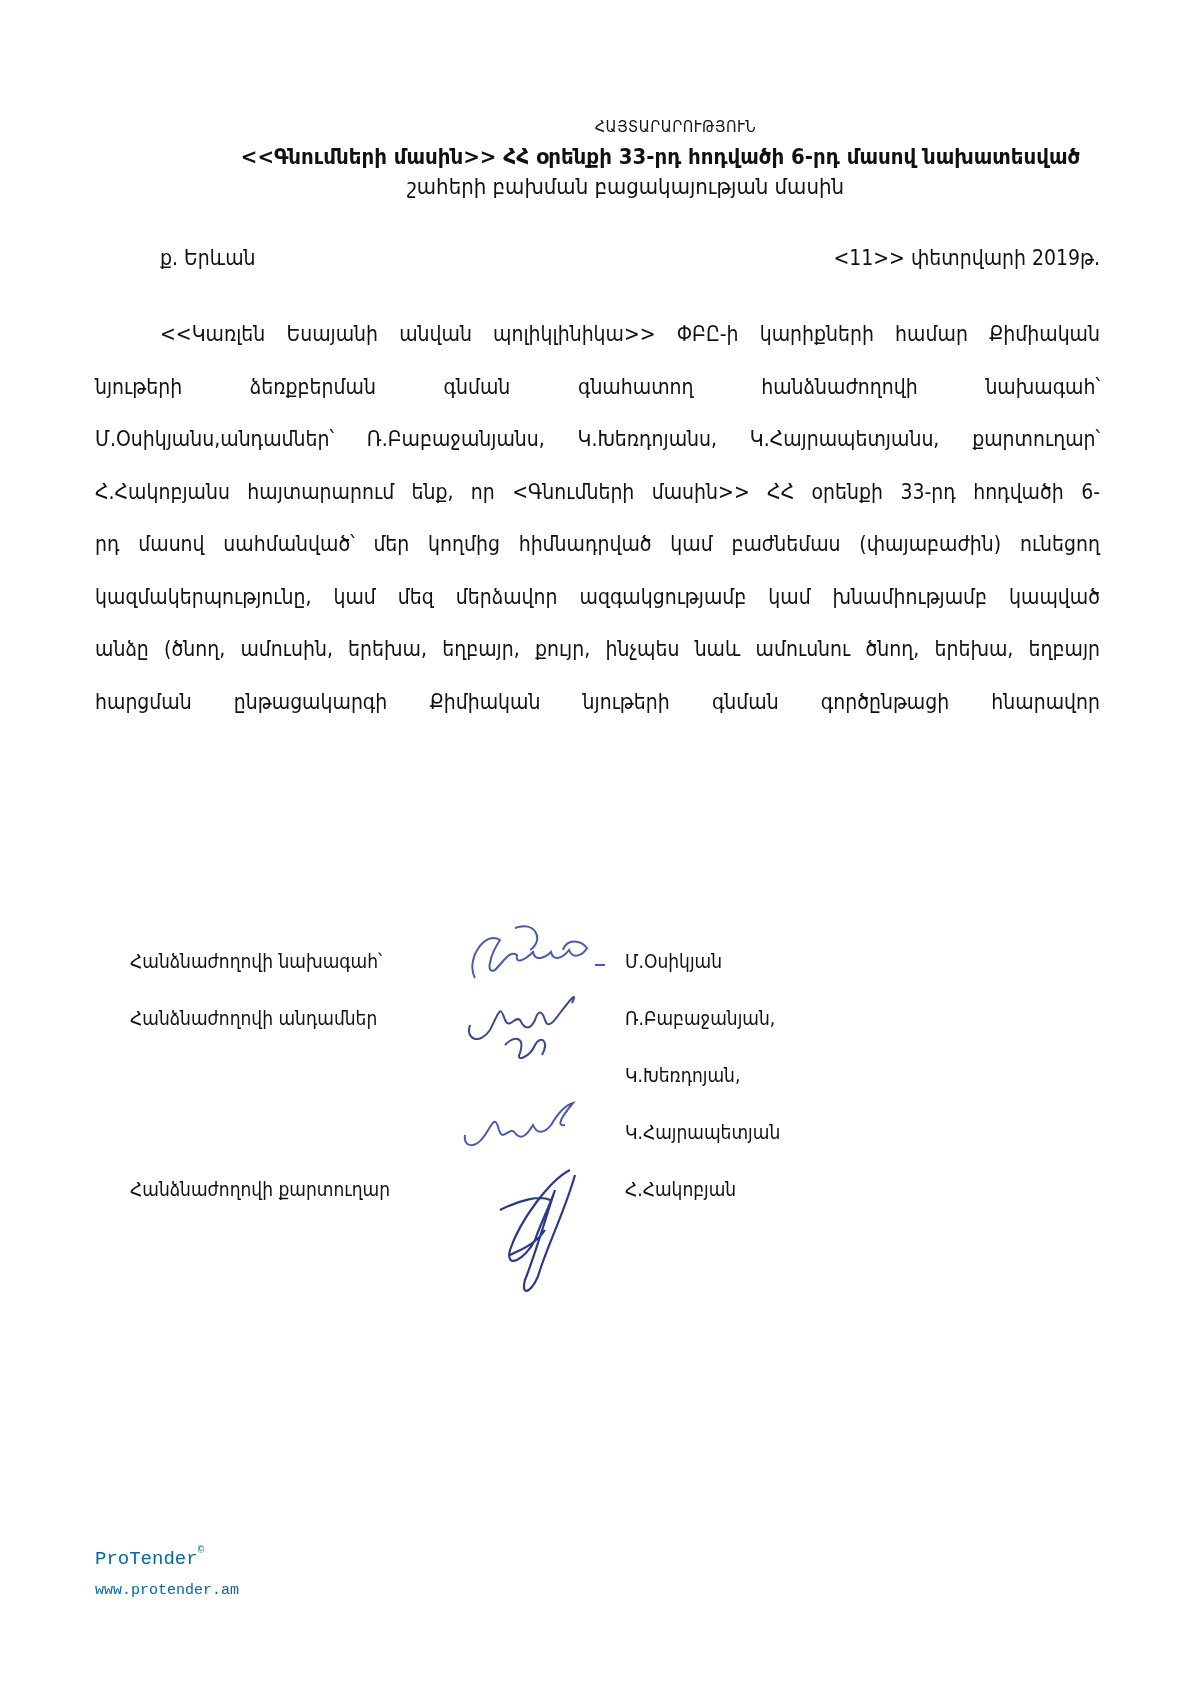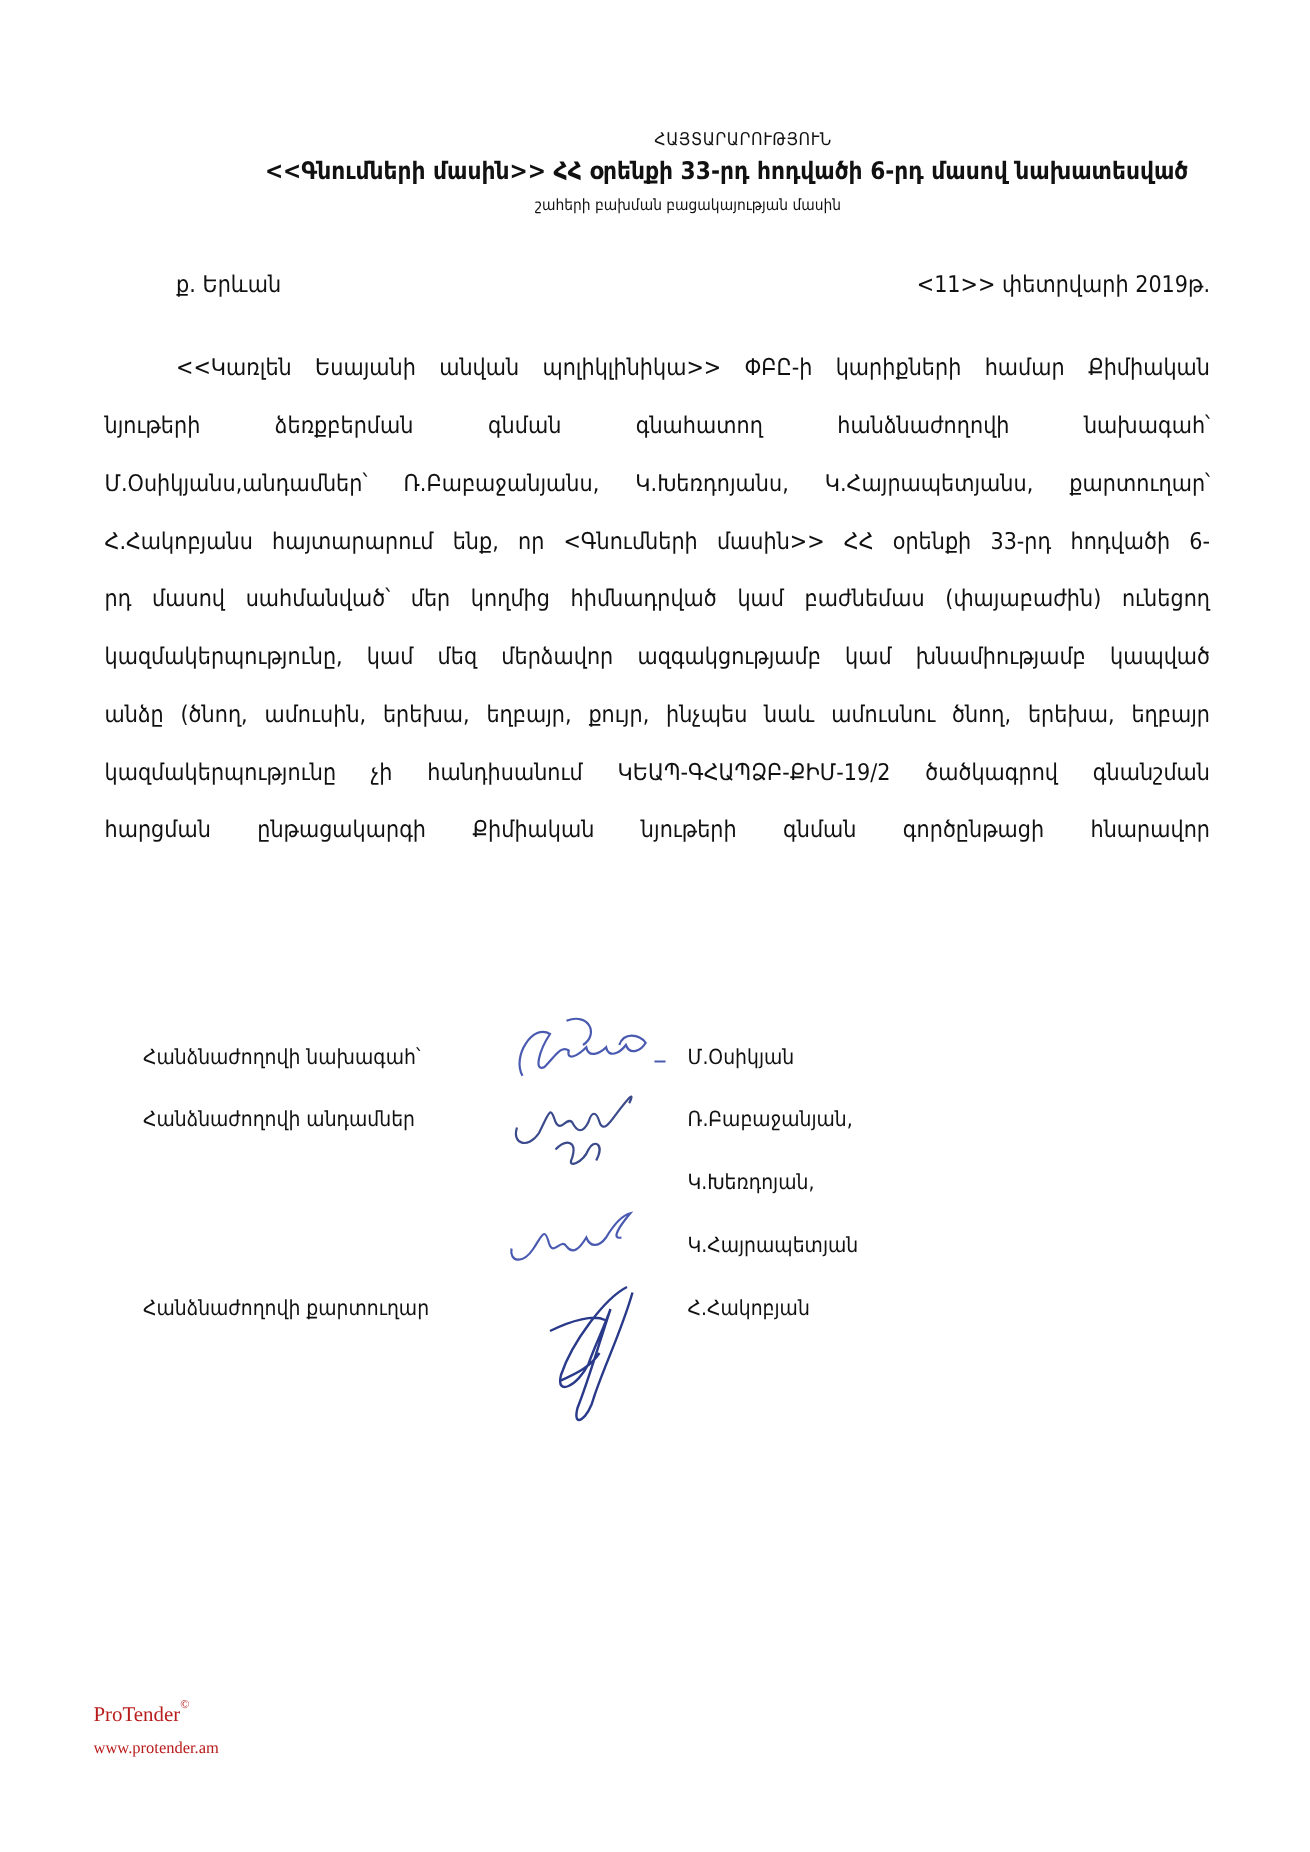--- a/index.html
+++ b/index.html
@@ -5,36 +5,36 @@
   html, body { margin: 0; padding: 0; background: #ffffff; }
   body {
     width: 1191px; height: 1684px; position: relative; overflow: hidden;
     font-family: "DejaVu Sans Condensed", "DejaVu Sans", "Liberation Sans", sans-serif;
     color: #111111;
   }
   .page { position: absolute; left: 0; top: 0; width: 1191px; height: 1684px; }
   .title-block { position: absolute; left: 0; top: 112px; width: 1191px; text-align: center; }
   .title { font-size: 16px; line-height: 30px; letter-spacing: 0.5px; margin-left: 160px; }
   .subtitle { font-size: 22px; line-height: 30px; margin-left: 130px; font-weight: bold; }
-  .subtitle2 { font-size: 14px; line-height: 30px; margin-left: 60px; }
+  .subtitle2 { font-size: 22px; line-height: 30px; margin-left: 60px; }
   .place-date { position: absolute; top: 246px; left: 160px; width: 940px; font-size: 21px; }
   .place { position: absolute; left: 0; }
   .date { position: absolute; right: 0; }
   .body-text {
     position: absolute; left: 95px; top: 308px; width: 1005px;
     font-size: 21px; line-height: 52.5px; text-align: justify; text-align-last: left;
   }
   .body-line { display: block; text-align: justify; text-align-last: justify; white-space: nowrap; height: 52.5px; }
   .body-line.first { padding-left: 65px; }
   .body-line.last { text-align-last: left; }
   .sig-row { position: absolute; font-size: 19px; }
   .sig-label { position: absolute; left: 130px; white-space: nowrap; }
   .sig-name { position: absolute; left: 625px; white-space: nowrap; }
   .sig-svg { position: absolute; }
-  .footer { position: absolute; left: 85px; top: 1548px; color: #b91c1c; font-family: Liberation Serif, serif; }
+  .footer { position: absolute; left: 95px; top: 1548px; color: #0369a1; font-family: Liberation Mono, monospace; }
   .brand { font-size: 19px; position: relative; }
   .brand sup { font-size: 11px; position: relative; top: -4px; }
   .url { font-size: 15px; margin-top: 12px; }
 </style>
 </head>
 <body>
 
 <div class="page">
 
   <div class="title-block">
@@ -49,21 +49,20 @@
   </div>
 
   <div class="body-text">
     <span class="body-line first">&lt;&lt;Կառլեն Եսայանի անվան պոլիկլինիկա&gt;&gt; ՓԲԸ-ի կարիքների համար Քիմիական</span>
     <span class="body-line">նյութերի ձեռքբերման գնման գնահատող հանձնաժողովի նախագահ՝</span>
     <span class="body-line">Մ.Օսիկյանս,անդամներ՝ Ռ.Բաբաջանյանս, Կ.Խեռդոյանս, Կ.Հայրապետյանս, քարտուղար՝</span>
     <span class="body-line">Հ.Հակոբյանս հայտարարում ենք, որ &lt;Գնումների մասին&gt;&gt; ՀՀ օրենքի 33-րդ հոդվածի 6-</span>
     <span class="body-line">րդ մասով սահմանված՝ մեր կողմից հիմնադրված կամ բաժնեմաս (փայաբաժին) ունեցող</span>
     <span class="body-line">կազմակերպությունը, կամ մեզ մերձավոր ազգակցությամբ կամ խնամիությամբ կապված</span>
     <span class="body-line">անձը (ծնող, ամուսին, երեխա, եղբայր, քույր, ինչպես նաև ամուսնու ծնող, երեխա, եղբայր</span>
-    <span class="body-line">կազմակերպությունը չի հանդիսանում ԿԵԱՊ-ԳՀԱՊՁԲ-ՔԻՄ-19/2 ծածկագրով գնանշման</span>
     <span class="body-line">հարցման ընթացակարգի Քիմիական նյութերի գնման գործընթացի հնարավոր</span>
   </div>
 
   <div>
     <div class="sig-row" style="top:950px;left:0;width:994px;height:30px;">
       <span class="sig-label">Հանձնաժողովի նախագահ՝</span>
       <span class="sig-name">Մ.Օսիկյան</span>
     </div>
     <div class="sig-row" style="top:1007px;left:0;width:1191px;height:30px;">
       <span class="sig-label">Հանձնաժողովի  անդամներ</span>

